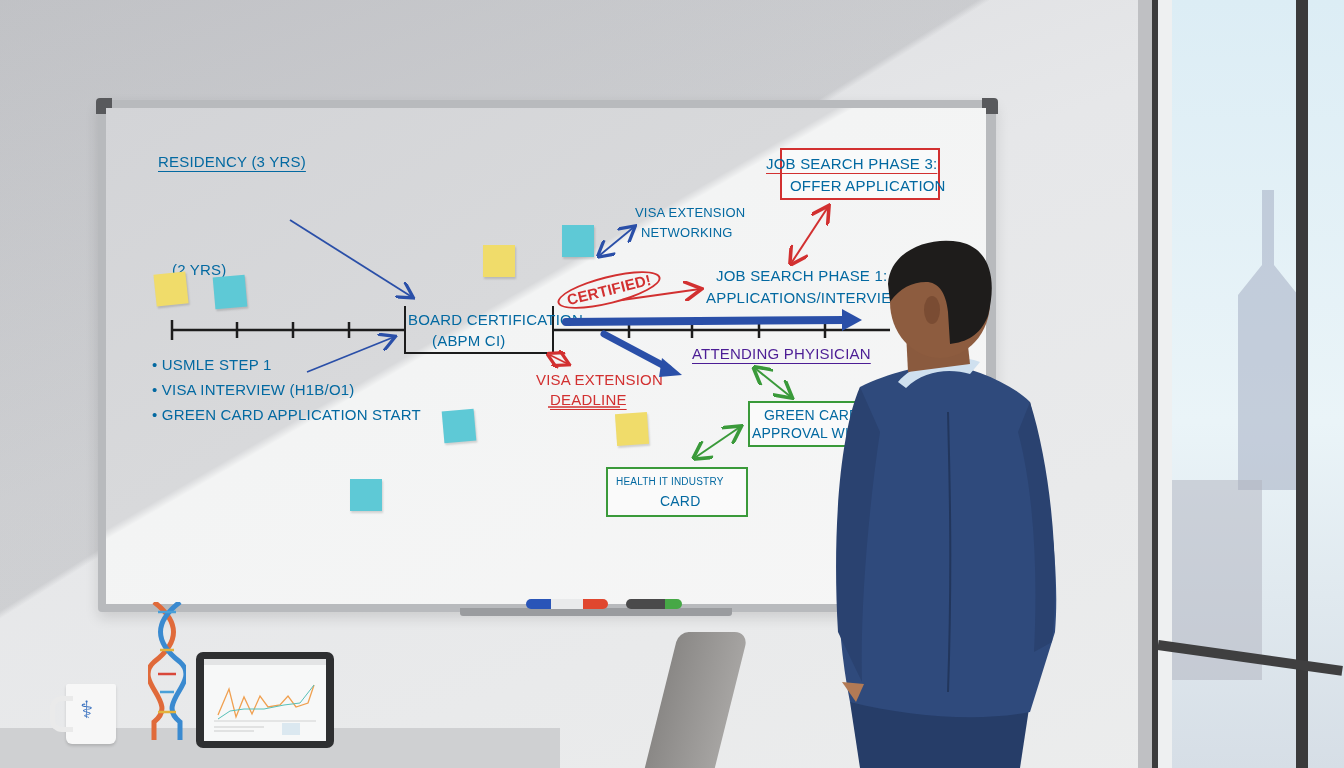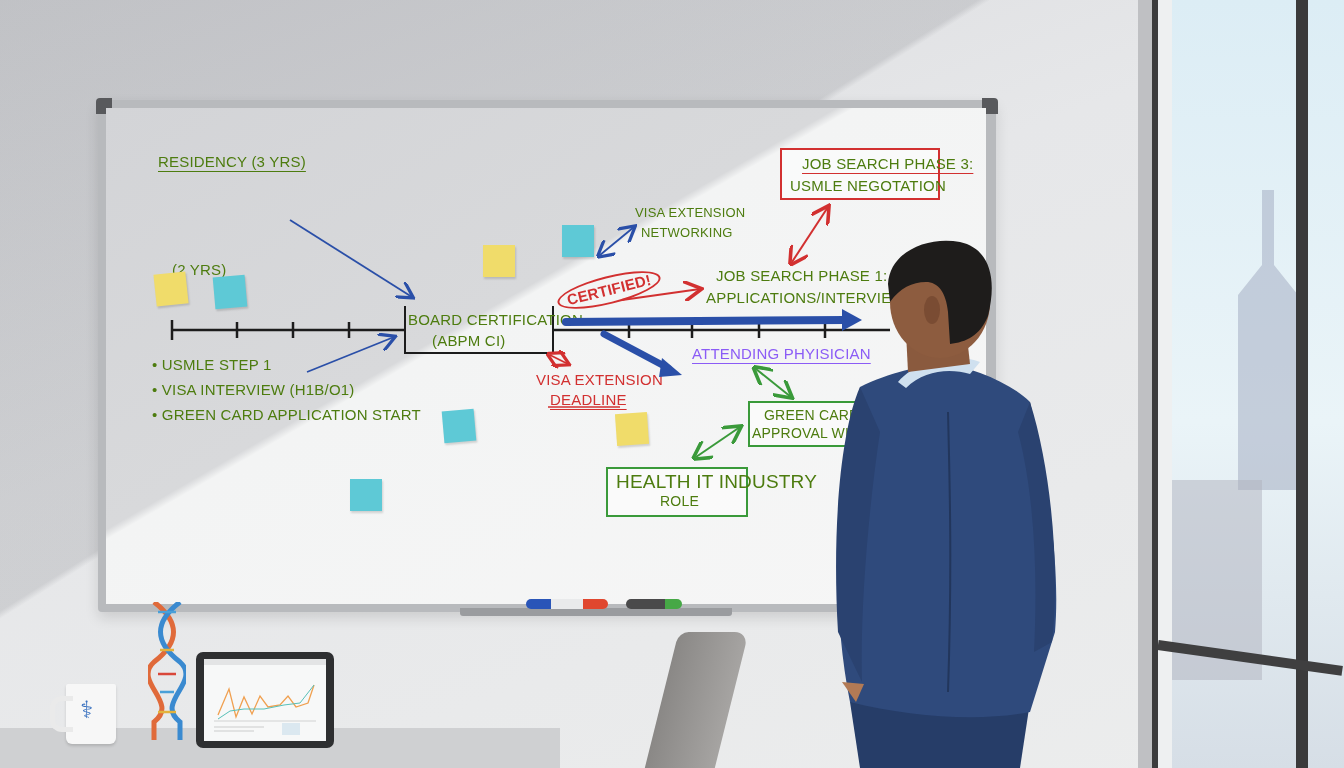--- a/index.html
+++ b/index.html
@@ -9,21 +9,21 @@
   .scene { position:absolute; left:0; top:0; width:1344px; height:768px; overflow:hidden; }
   .wall-shadow { position:absolute; left:0; top:0; width:1344px; height:768px;
      background: linear-gradient(148deg, rgba(120,122,128,0.25) 0%, rgba(120,122,128,0.22) 38%, rgba(255,255,255,0) 38.5%, rgba(255,255,255,0) 100%); pointer-events:none; }
   .whiteboard { position:absolute; left:98px; top:100px; width:898px; height:512px;
      background:#b8babd; border-radius:4px; box-shadow: 0 6px 14px rgba(0,0,0,0.12); }
   .wb-surface { position:absolute; left:8px; top:8px; width:880px; height:496px;
      background: linear-gradient(150deg, #d3d4d7 0%, #d8d9db 42%, #f3f4f4 43%, #f6f6f6 100%); overflow:hidden; }
   .wb-corner { position:absolute; width:16px; height:16px; background:#58595c; }
   .tray { position:absolute; left:460px; top:608px; width:272px; height:8px; background:#9a9c9f; border-radius:0 0 3px 3px; }
   .marker { position:absolute; height:10px; border-radius:5px; }
-  .wb-text { position:absolute; color:#4d7c0f; font-size:15px; line-height:20px; white-space:nowrap; letter-spacing:0.2px; }
+  .wb-text { position:absolute; color:#0369a1; font-size:15px; line-height:20px; white-space:nowrap; letter-spacing:0.2px; }
   .underline { text-decoration: underline; text-underline-offset:4px; }
   .box { position:absolute; border:2px solid; background:rgba(255,255,255,0.5); }
   .sticky { position:absolute; width:32px; height:32px; box-shadow: 1px 2px 2px rgba(0,0,0,0.15); }
   svg.overlay { position:absolute; left:0; top:0; width:1344px; height:768px; pointer-events:none; }
   .window { position:absolute; left:1138px; top:0; width:206px; height:768px;
      background: linear-gradient(180deg, #dcedf5 0%, #eaf4f8 55%, #d6dee6 100%); }
   .desk { position:absolute; left:0; top:728px; width:560px; height:40px; background:#cfd0d2; }
 </style>
 </head>
 <body>
@@ -60,35 +60,35 @@
 
   <div class="wb-text" style="left:556px;top:276px;color:#d23030;transform:rotate(-14deg);font-weight:bold;padding:2px 8px;border:2px solid #d23030;border-radius:50%;">CERTIFIED!</div>
 
   <div class="wb-text" style="left:635px;top:203px;font-size:13px;">VISA EXTENSION</div>
   <div class="wb-text" style="left:641px;top:223px;font-size:13px;">NETWORKING</div>
 
   <div class="wb-text" style="left:716px;top:266px;">JOB SEARCH PHASE 1:</div>
   <div class="wb-text" style="left:706px;top:288px;">APPLICATIONS/INTERVIEWS</div>
 
   <div class="box" style="left:780px;top:148px;width:156px;height:48px;border-color:#d23030;"></div>
-  <div class="wb-text underline" style="left:802px;top:154px;text-decoration-color:#d23030;">JOB SEARCH PHASE 3:</div>
-  <div class="wb-text" style="left:790px;top:176px;">USMLE NEGOTATION</div>
+  <div class="wb-text underline" style="left:766px;top:154px;text-decoration-color:#d23030;">JOB SEARCH PHASE 3:</div>
+  <div class="wb-text" style="left:790px;top:176px;">OFFER APPLICATION</div>
 
   <div class="wb-text" style="left:536px;top:370px;color:#d23030;">VISA EXTENSION</div>
   <div class="wb-text underline" style="left:550px;top:390px;color:#d23030;">DEADLINE</div>
 
-  <div class="wb-text underline" style="left:692px;top:344px;color:#8b5cf6;">ATTENDING PHYISICIAN</div>
+  <div class="wb-text underline" style="left:692px;top:344px;color:#4c1d95;">ATTENDING PHYISICIAN</div>
 
   <div class="box" style="left:748px;top:401px;width:124px;height:42px;border-color:#3a9a3a;"></div>
   <div class="wb-text" style="left:764px;top:405px;font-size:14px;">GREEN CARD</div>
   <div class="wb-text" style="left:752px;top:423px;font-size:14px;">APPROVAL WINDOW</div>
 
   <div class="box" style="left:606px;top:467px;width:138px;height:46px;border-color:#3a9a3a;"></div>
-  <div class="wb-text" style="left:616px;top:472px;font-size:19px;">HEALTH IT INDUSTRY</div>
-  <div class="wb-text" style="left:660px;top:491px;font-size:14px;">ROLE</div>
+  <div class="wb-text" style="left:616px;top:472px;font-size:10px;">HEALTH IT INDUSTRY</div>
+  <div class="wb-text" style="left:660px;top:491px;font-size:14px;">CARD</div>
 
   <div class="sticky" style="left:155px;top:273px;background:#f0dc6a;transform:rotate(-6deg);"></div>
   <div class="sticky" style="left:214px;top:276px;background:#5ec9d6;transform:rotate(-5deg);"></div>
   <div class="sticky" style="left:483px;top:245px;background:#f0dc6a;"></div>
   <div class="sticky" style="left:562px;top:225px;background:#5ec9d6;"></div>
   <div class="sticky" style="left:443px;top:410px;background:#5ec9d6;transform:rotate(-5deg);"></div>
   <div class="sticky" style="left:616px;top:413px;background:#f0dc6a;transform:rotate(-4deg);"></div>
   <div class="sticky" style="left:350px;top:479px;background:#5ec9d6;"></div>
 
   <svg class="overlay" viewBox="0 0 1344 768">

